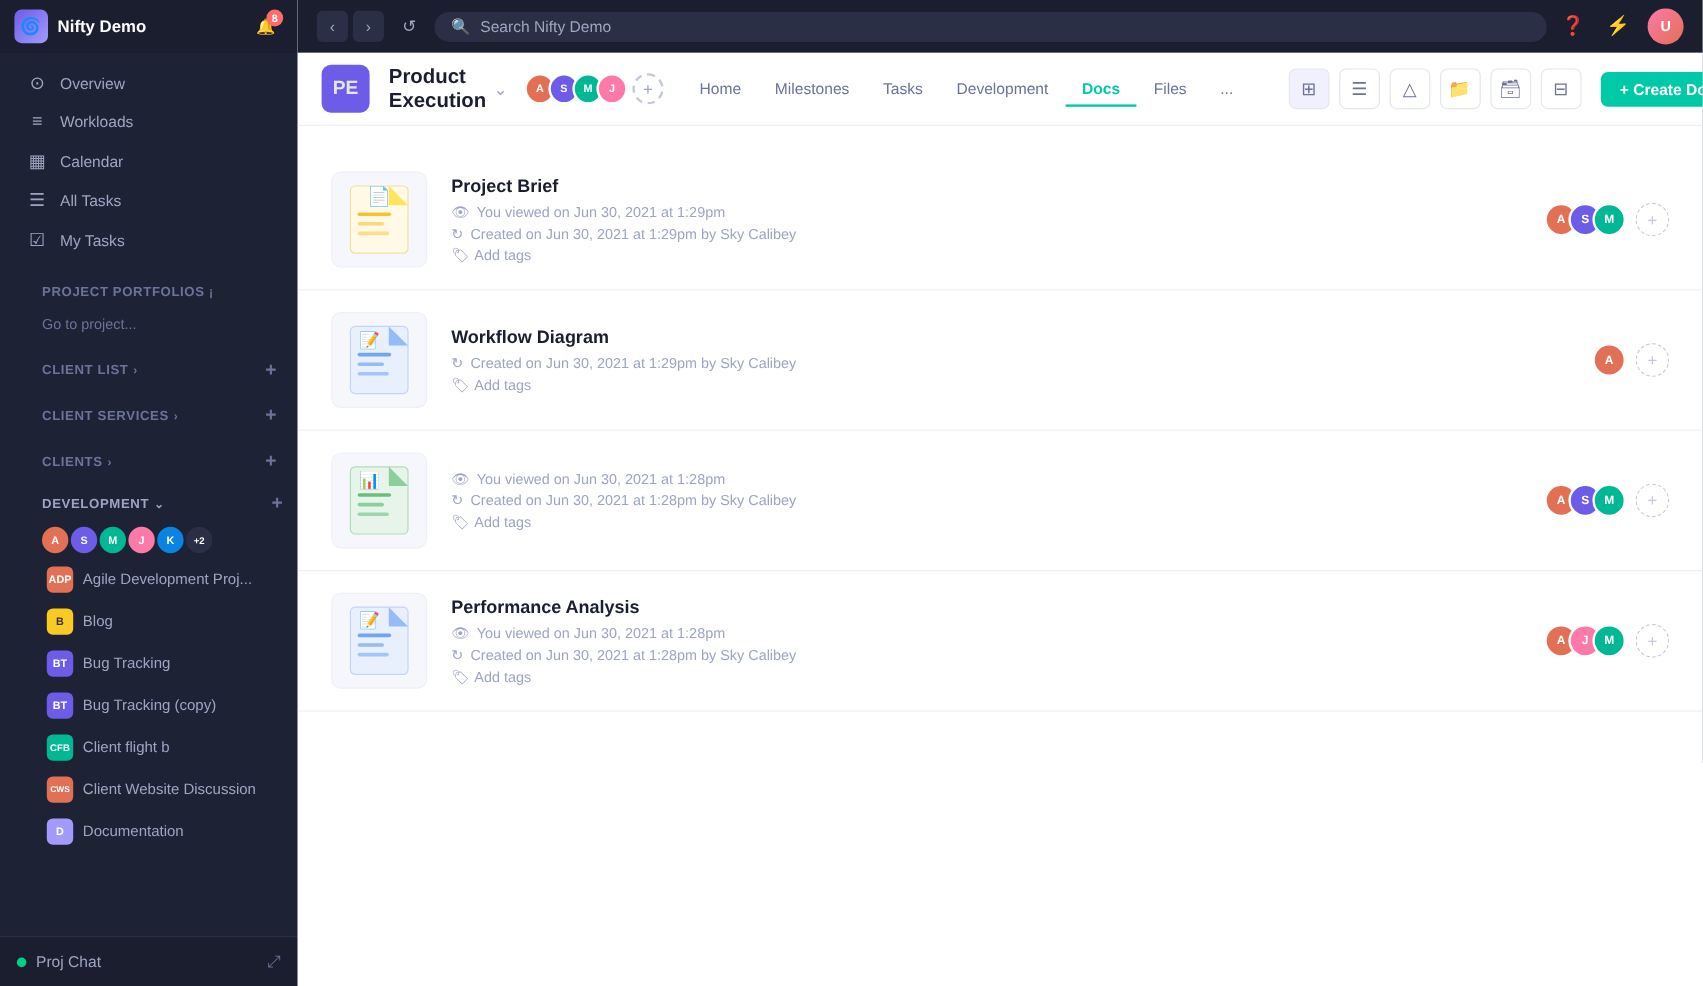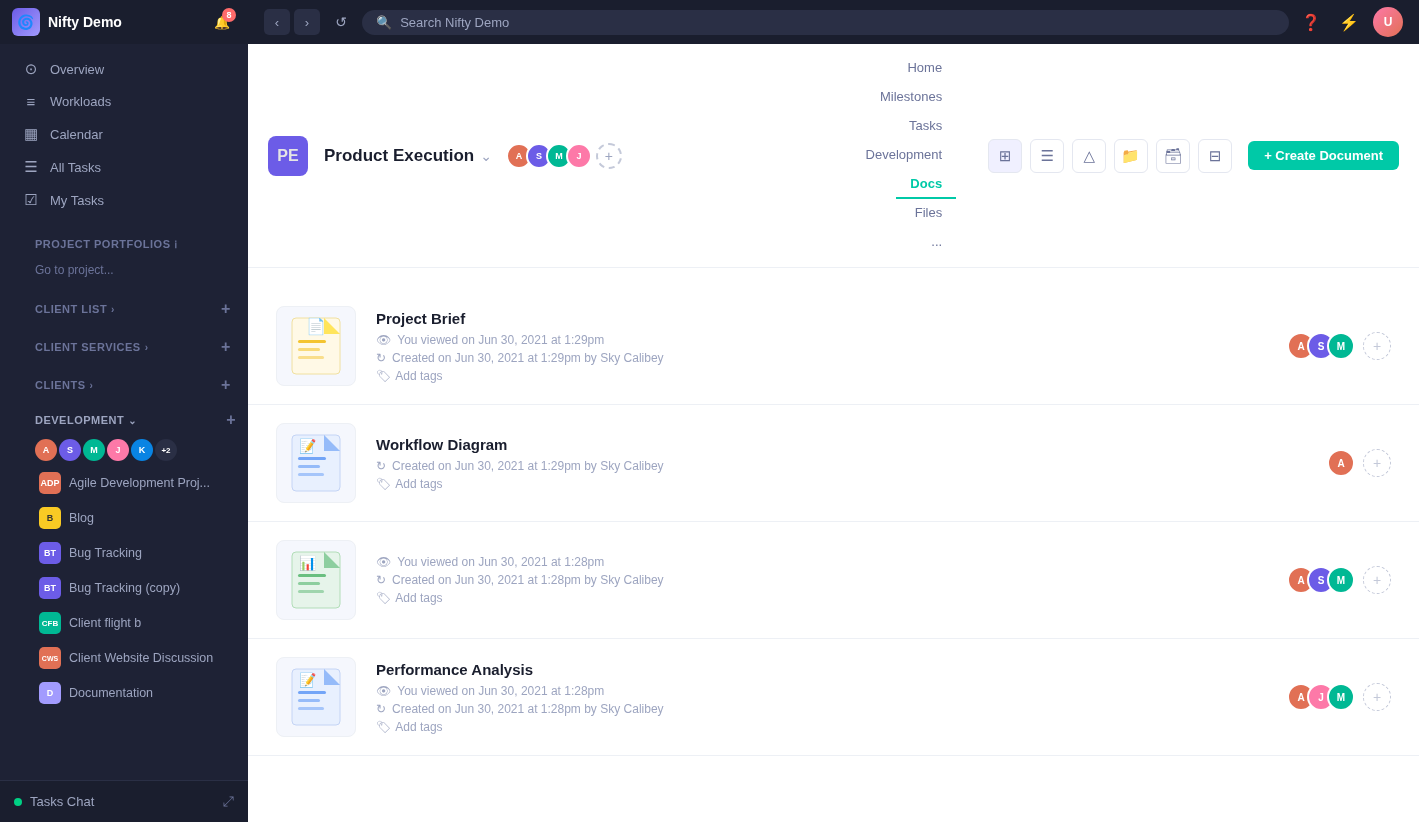--- a/index.html
+++ b/index.html
@@ -370,24 +370,23 @@
       border: 2px dashed #c4c9d9;
       display: flex; align-items: center; justify-content: center;
       color: #9da5c0;
       font-size: 14px;
       cursor: pointer;
       margin-left: 4px;
     }
 
     .project-nav {
       display: flex;
-      align-items: flex-end;
+      align-items: flex-start;
       gap: 0;
       margin-left: auto;
-      flex-direction: column;
     }
 
     .project-nav-item {
       padding: 6px 14px;
       font-size: 13px;
       color: #6b7399;
       cursor: pointer;
       border-bottom: 2px solid transparent;
     }
     .project-nav-item.active { color: #00c9a7; border-bottom-color: #00c9a7; font-weight: 600; }
@@ -635,21 +634,21 @@
       <span>Client Website Discussion</span>
     </div>
     <div class="project-item">
       <div class="project-badge" style="background:#a29bfe;">D</div>
       <span>Documentation</span>
     </div>
   </div>
 
   <div class="team-chat-bar">
     <div class="online-dot"></div>
-    <span class="team-chat-label">Tasks Chat</span>
+    <span class="team-chat-label">Proj Chat</span>
     <span class="expand-icon">⤢</span>
   </div>
 </div>
 
 <div class="main-content">
 
   <div class="top-bar">
     <div class="nav-arrows">
       <div class="nav-arrow">‹</div>
       <div class="nav-arrow">›</div>

